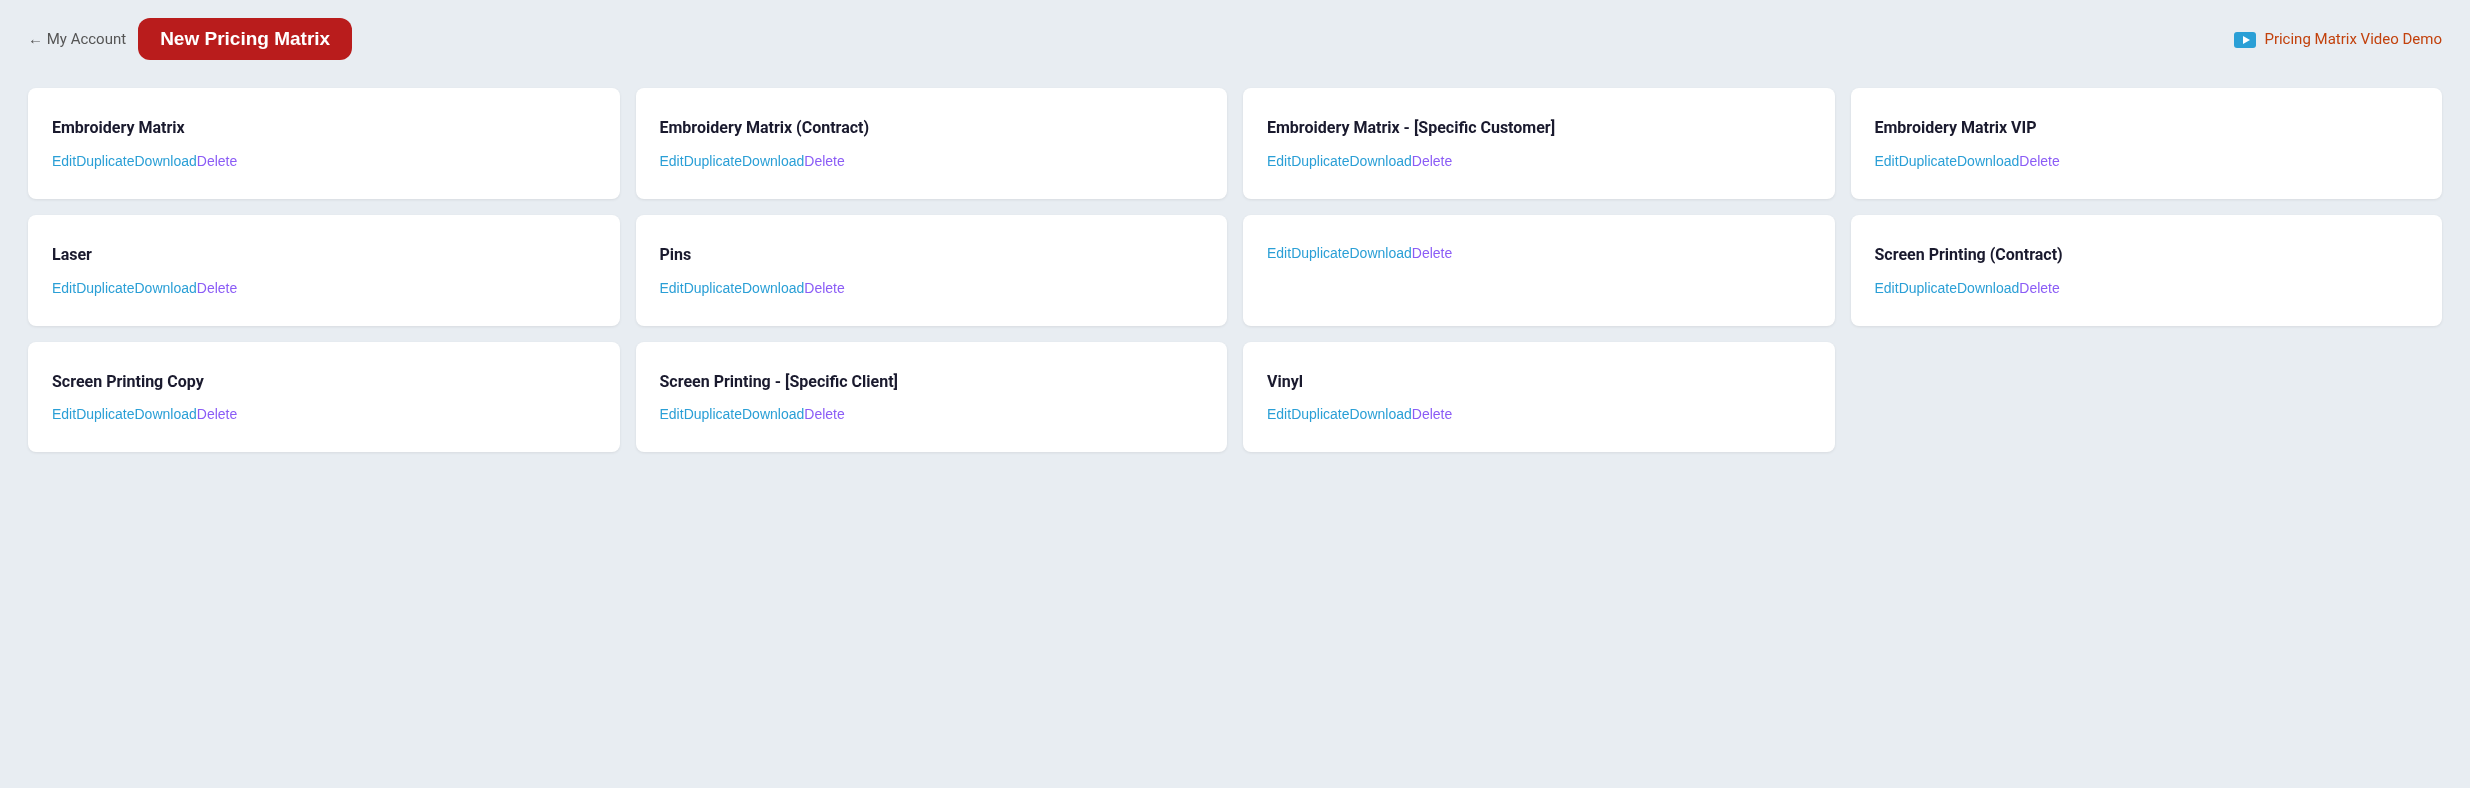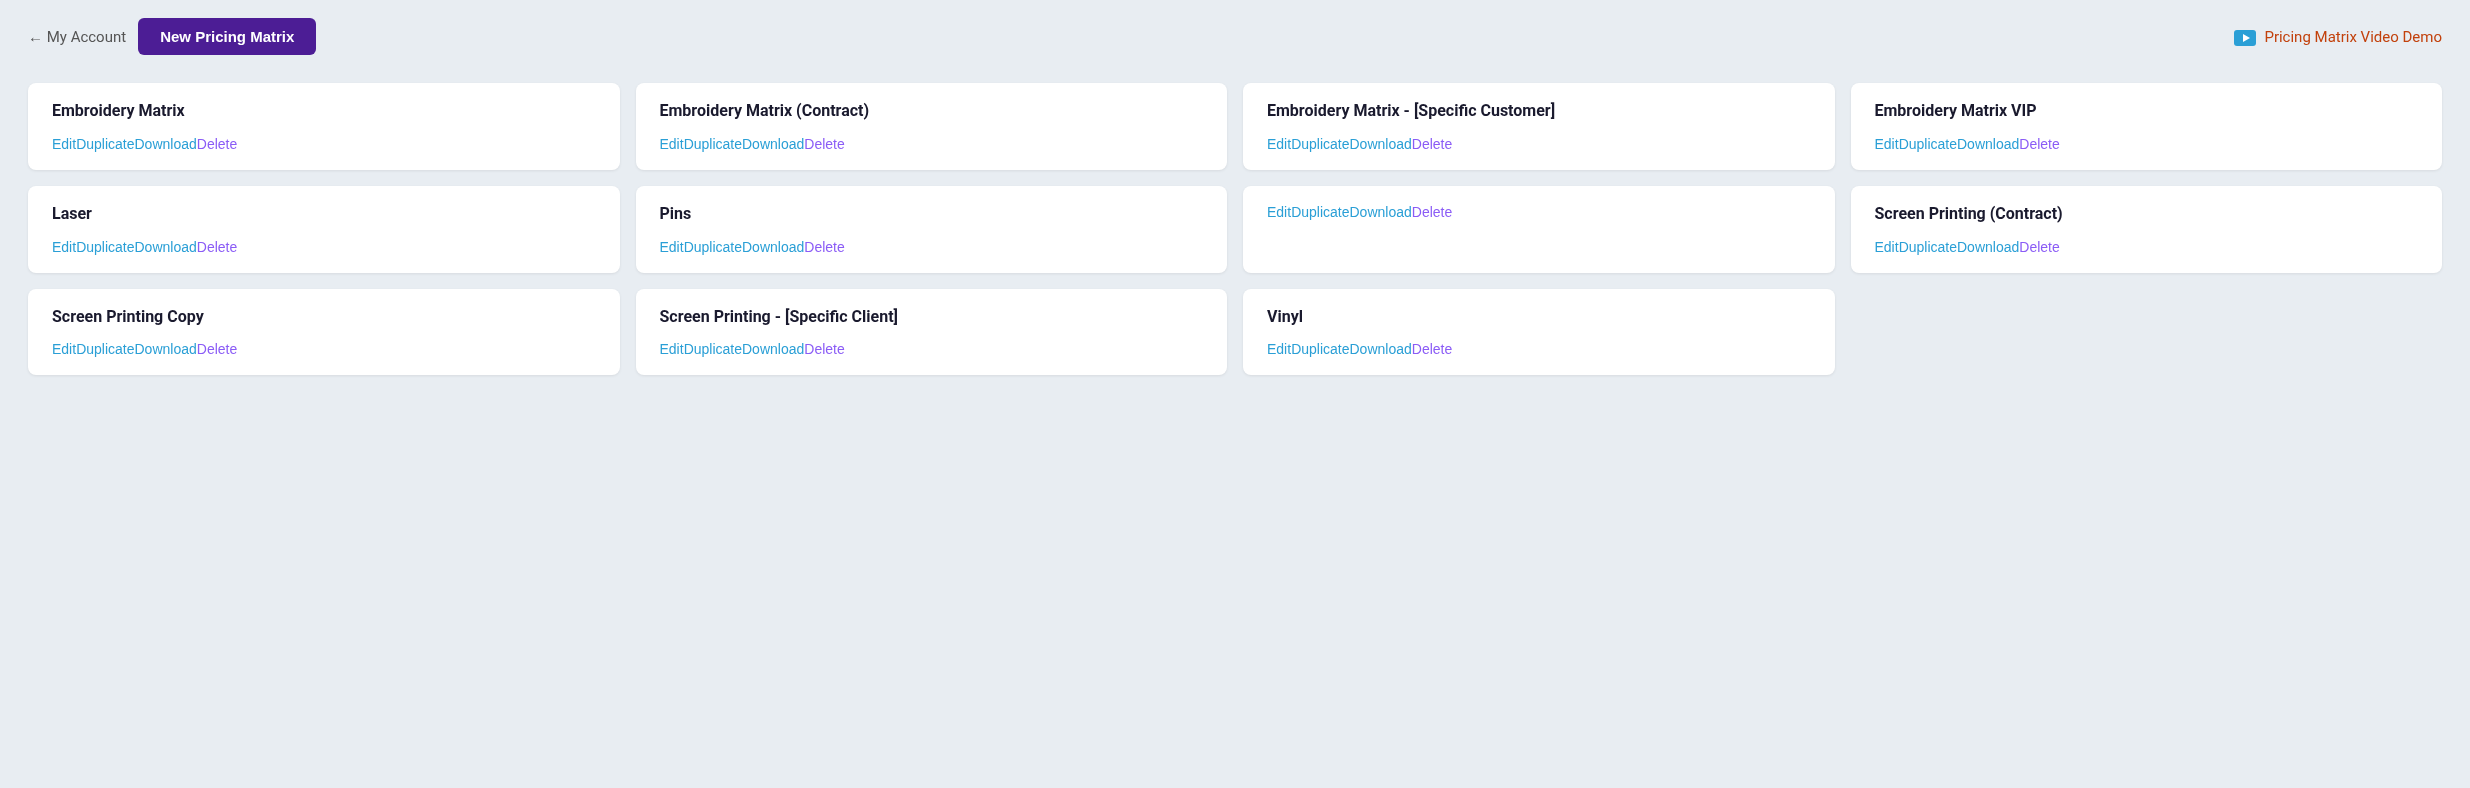--- a/index.html
+++ b/index.html
@@ -32,26 +32,26 @@
       color: #555;
       font-size: 15px;
       text-decoration: none;
       cursor: pointer;
       display: flex;
       align-items: center;
       gap: 4px;
     }
 
     .new-matrix-btn {
-      background-color: #4c1d95;
+      background-color: #b91c1c;
       color: white;
       border: none;
-      border-radius: 6px;
+      border-radius: 12px;
       padding: 10px 22px;
-      font-size: 15px;
+      font-size: 19px;
       font-weight: 600;
       cursor: pointer;
     }
 
     .header-right {
       display: flex;
       align-items: flex-end;
       gap: 8px;
       color: #c2410c;
       font-size: 15px;
@@ -82,21 +82,21 @@
 
     .grid {
       display: grid;
       grid-template-columns: repeat(4, 1fr);
       gap: 16px;
     }
 
     .card {
       background-color: #ffffff;
       border-radius: 8px;
-      padding: 18px 24px;
+      padding: 30px 24px;
       box-shadow: 0 1px 3px rgba(0,0,0,0.08);
       display: flex;
       flex-direction: column;
       gap: 14px;
     }
 
     .card-title {
       font-size: 16px;
       font-weight: 700;
       color: #1a1a2e;

